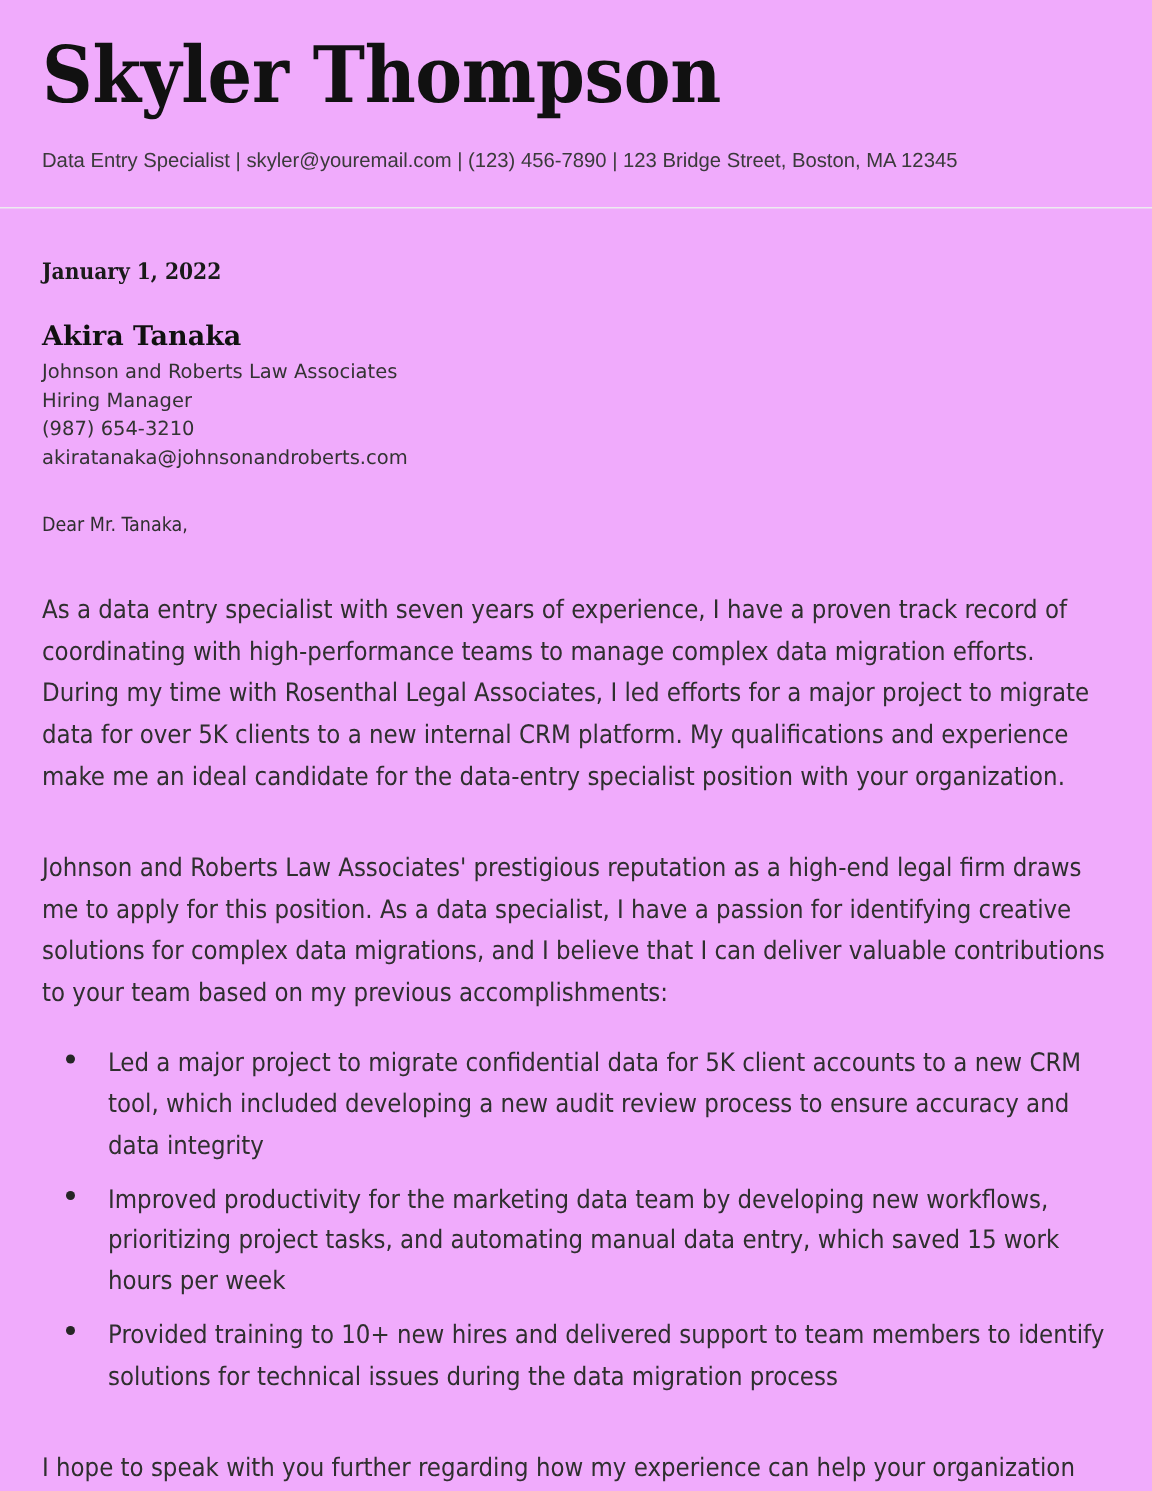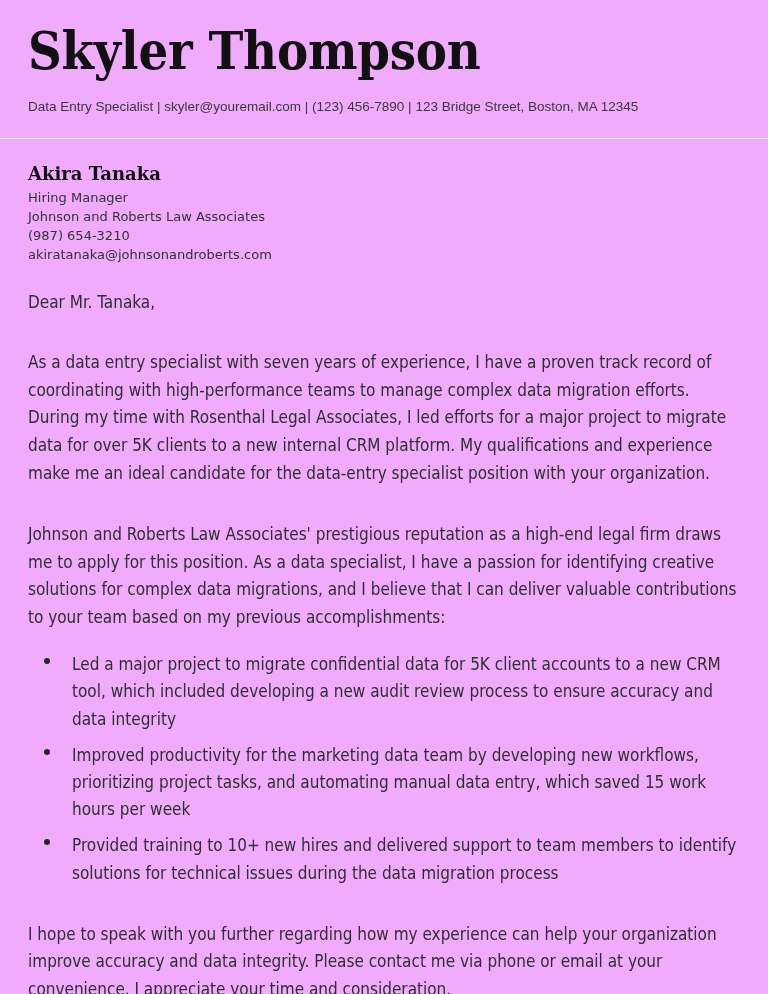--- a/index.html
+++ b/index.html
@@ -82,21 +82,21 @@
     line-height: 1.2;
     color: #111111;
     margin: 0 0 4px 0;
   }
   .recipient-line {
     margin: 0;
   }
 
   .greeting {
     margin-top: 25px;
-    font-size: 17px;
+    font-size: 13px;
     line-height: 1.5;
     color: #2f2f2f;
   }
 
   .para {
     margin-top: 34px;
     font-size: 17px;
     line-height: 1.62;
     color: #2f2f2f;
     max-width: 712px;
@@ -152,25 +152,26 @@
 <div class="page">
 
   <div class="header">
     <h1 class="name-title">Skyler Thompson</h1>
     <div class="contact-line">Data Entry Specialist | skyler@youremail.com | (123) 456-7890 | 123 Bridge Street, Boston, MA 12345</div>
     <hr class="header-rule">
   </div>
 
   <div class="content">
 
+    <div class="date-line">January 1, 2022</div>
 
     <div class="recipient-block">
       <div class="recipient-name">Akira Tanaka</div>
+      <div class="recipient-line">Johnson and Roberts Law Associates</div>
       <div class="recipient-line">Hiring Manager</div>
-      <div class="recipient-line">Johnson and Roberts Law Associates</div>
       <div class="recipient-line">(987) 654-3210</div>
       <div class="recipient-line">akiratanaka@johnsonandroberts.com</div>
     </div>
 
     <div class="greeting">Dear Mr. Tanaka,</div>
 
     <p class="para">As a data entry specialist with seven years of experience, I have a proven track record of coordinating with high-performance teams to manage complex data migration efforts. During my time with Rosenthal Legal Associates, I led efforts for a major project to migrate data for over 5K clients to a new internal CRM platform. My qualifications and experience make me an ideal candidate for the data-entry specialist position with your organization.</p>
 
     <p class="para">Johnson and Roberts Law Associates' prestigious reputation as a high-end legal firm draws me to apply for this position. As a data specialist, I have a passion for identifying creative solutions for complex data migrations, and I believe that I can deliver valuable contributions to your team based on my previous accomplishments:</p>
 

